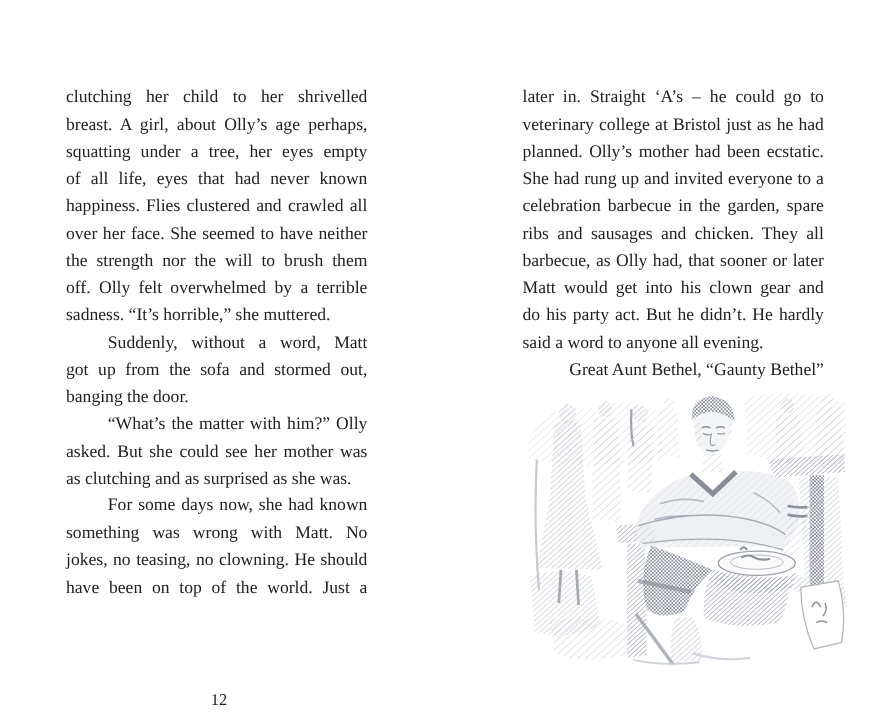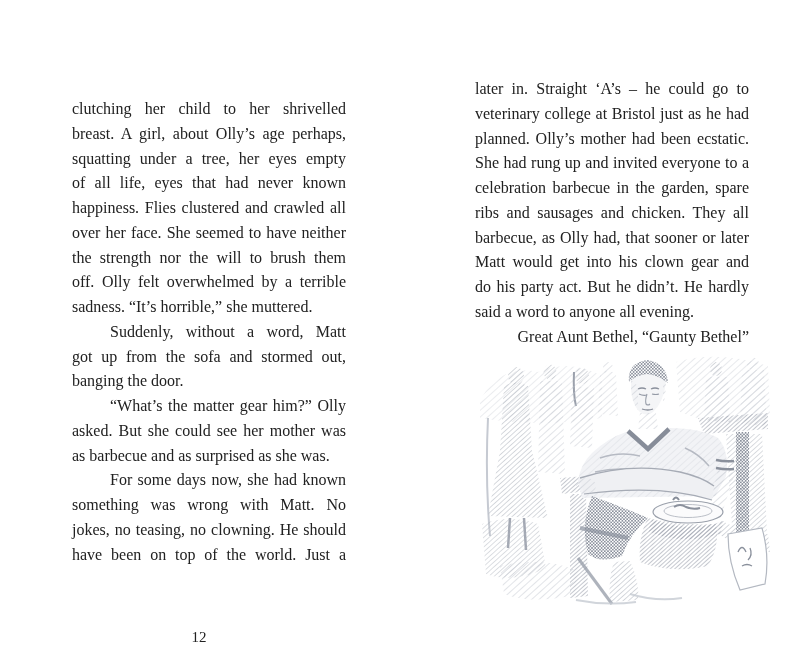--- a/index.html
+++ b/index.html
@@ -9,21 +9,21 @@
     position: relative;
     overflow: hidden;
     font-family: "Liberation Serif", "DejaVu Serif", serif;
     color: #212121;
   }
   .text-column {
     position: absolute;
     top: 77px;
     width: 274px;
   }
-  .text-column.left-col  { left: 72px; margin-top: 20px; }
+  .text-column.left-col  { left: 60px; }
   .text-column.right-col { left: 475px; }
   .line {
     font-size: 16px;
     line-height: 24.75px;
     text-align: justify;
     text-align-last: justify;
     text-justify: inter-word;
     white-space: normal;
   }
   .line.last   { text-align-last: left; }
@@ -50,23 +50,23 @@
     <div class="line">squatting under a tree, her eyes empty</div>
     <div class="line">of all life, eyes that had never known</div>
     <div class="line">happiness. Flies clustered and crawled all</div>
     <div class="line">over her face. She seemed to have neither</div>
     <div class="line">the strength nor the will to brush them</div>
     <div class="line">off. Olly felt overwhelmed by a terrible</div>
     <div class="line last">sadness. “It’s horrible,” she muttered.</div>
     <div class="line indent">Suddenly, without a word, Matt</div>
     <div class="line">got up from the sofa and stormed out,</div>
     <div class="line last">banging the door.</div>
-    <div class="line indent">“What’s the matter gear him?” Olly</div>
+    <div class="line indent">“What’s the matter with him?” Olly</div>
     <div class="line">asked. But she could see her mother was</div>
-    <div class="line last">as barbecue and as surprised as she was.</div>
+    <div class="line last">as clutching and as surprised as she was.</div>
     <div class="line indent">For some days now, she had known</div>
     <div class="line">something was wrong with Matt. No</div>
     <div class="line">jokes, no teasing, no clowning. He should</div>
     <div class="line">have been on top of the world. Just a</div>
   </div>
 
 <div class="page-number">12</div>
 
 <div class="text-column right-col">
     <div class="line">later in. Straight ‘A’s – he could go to</div>

